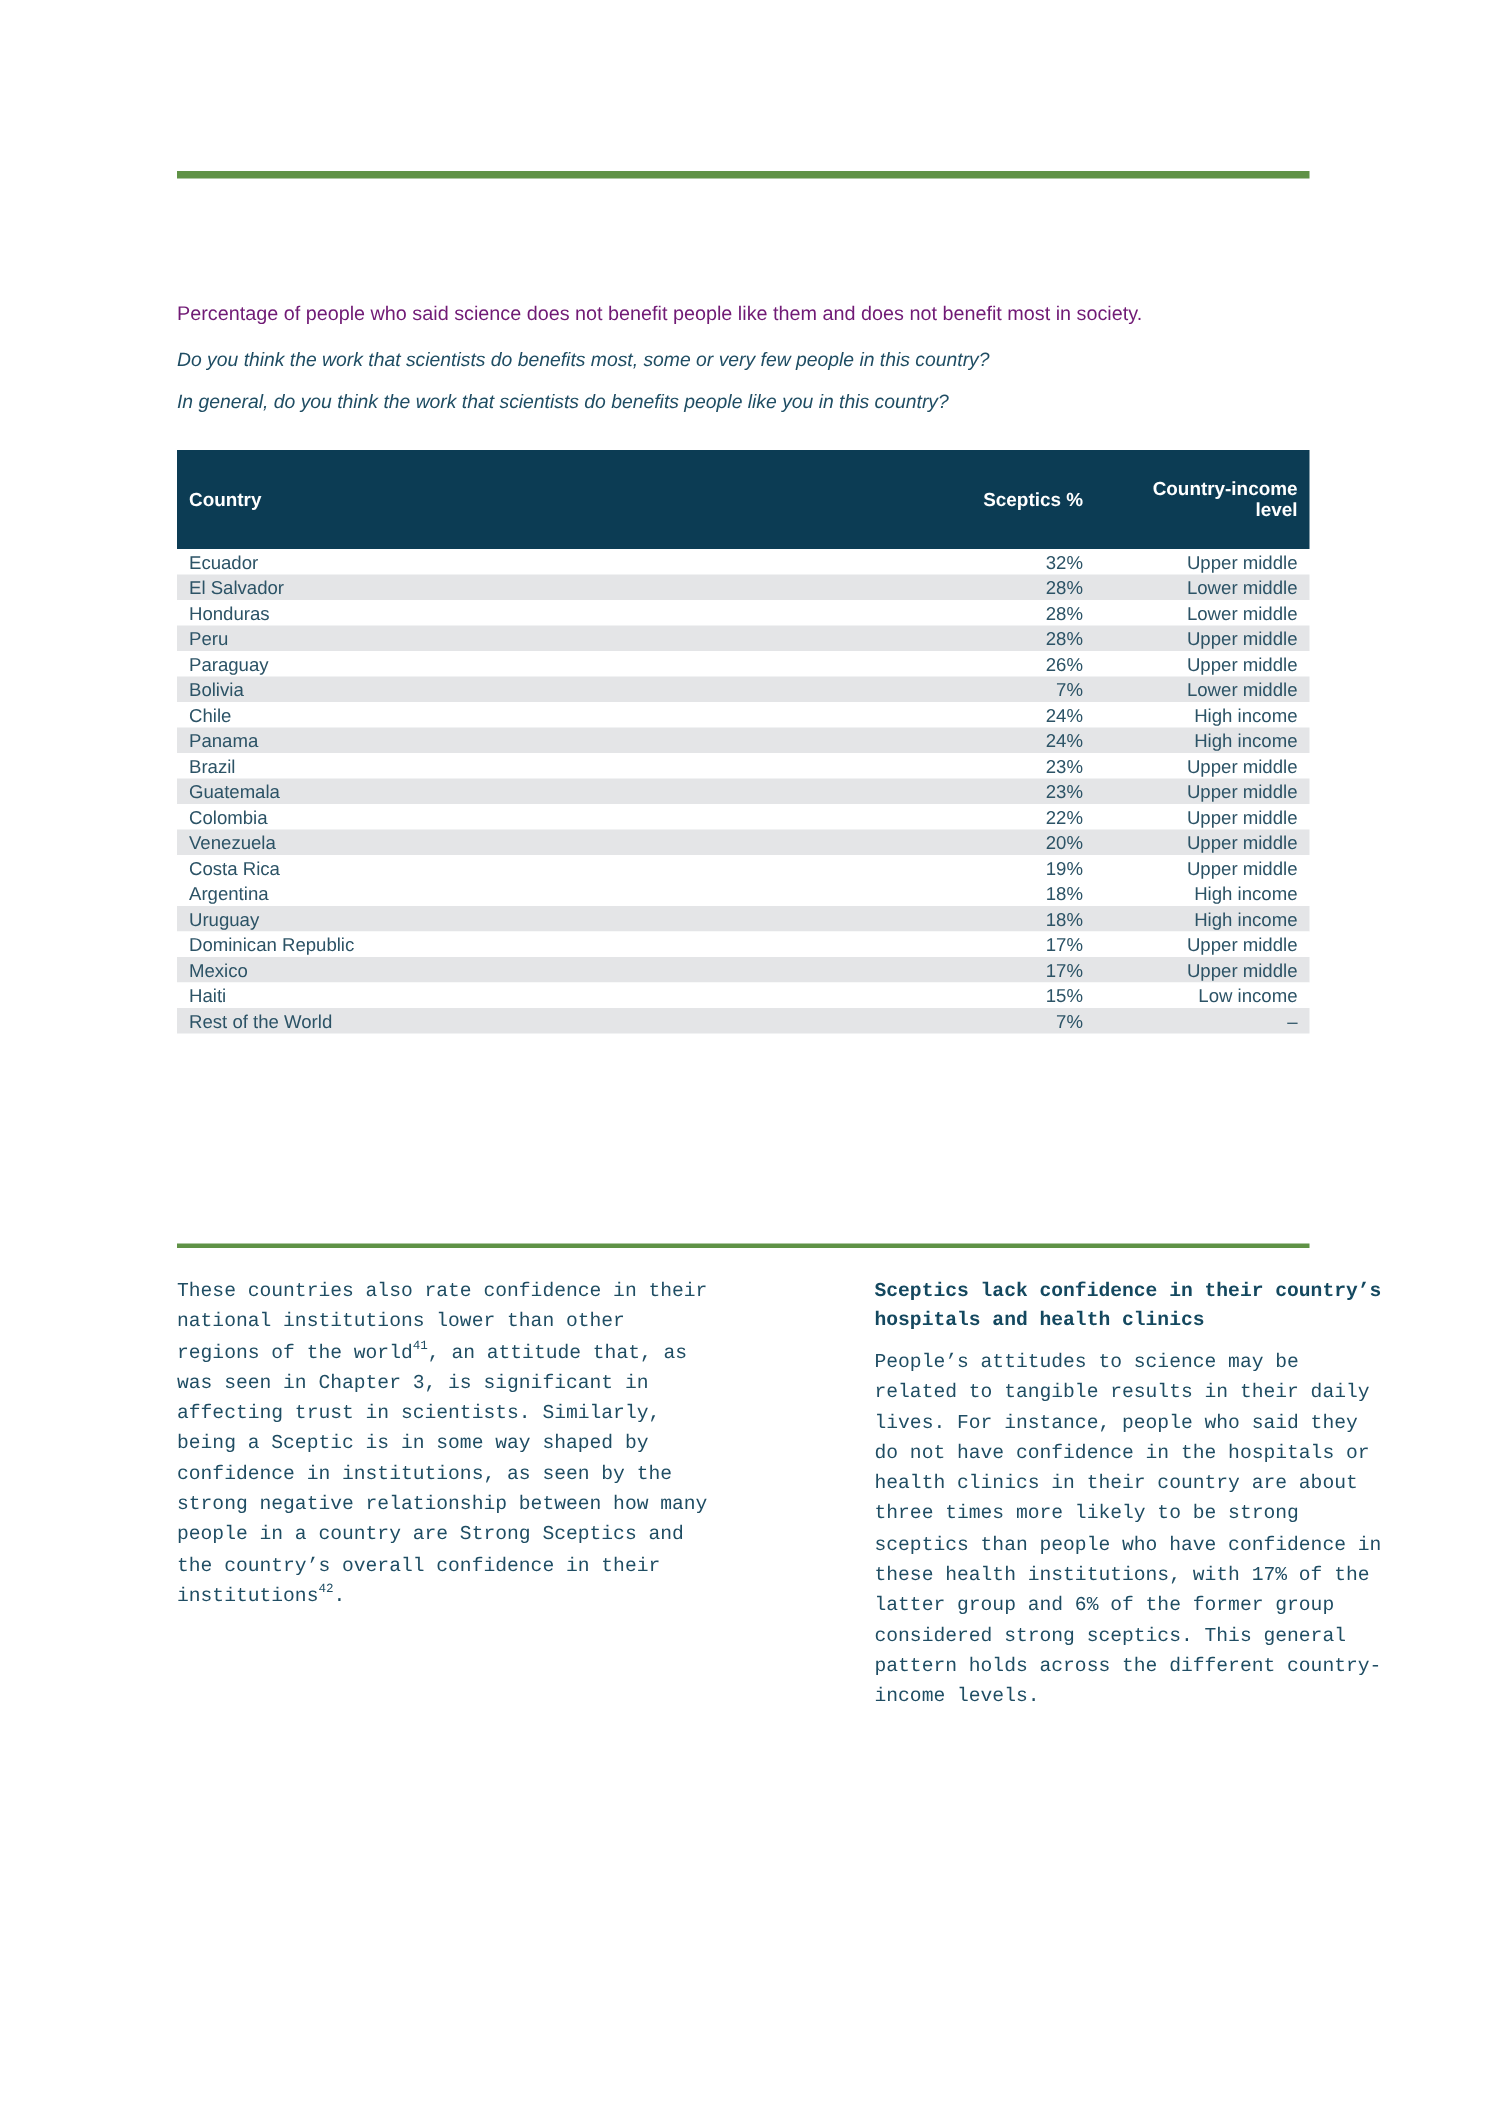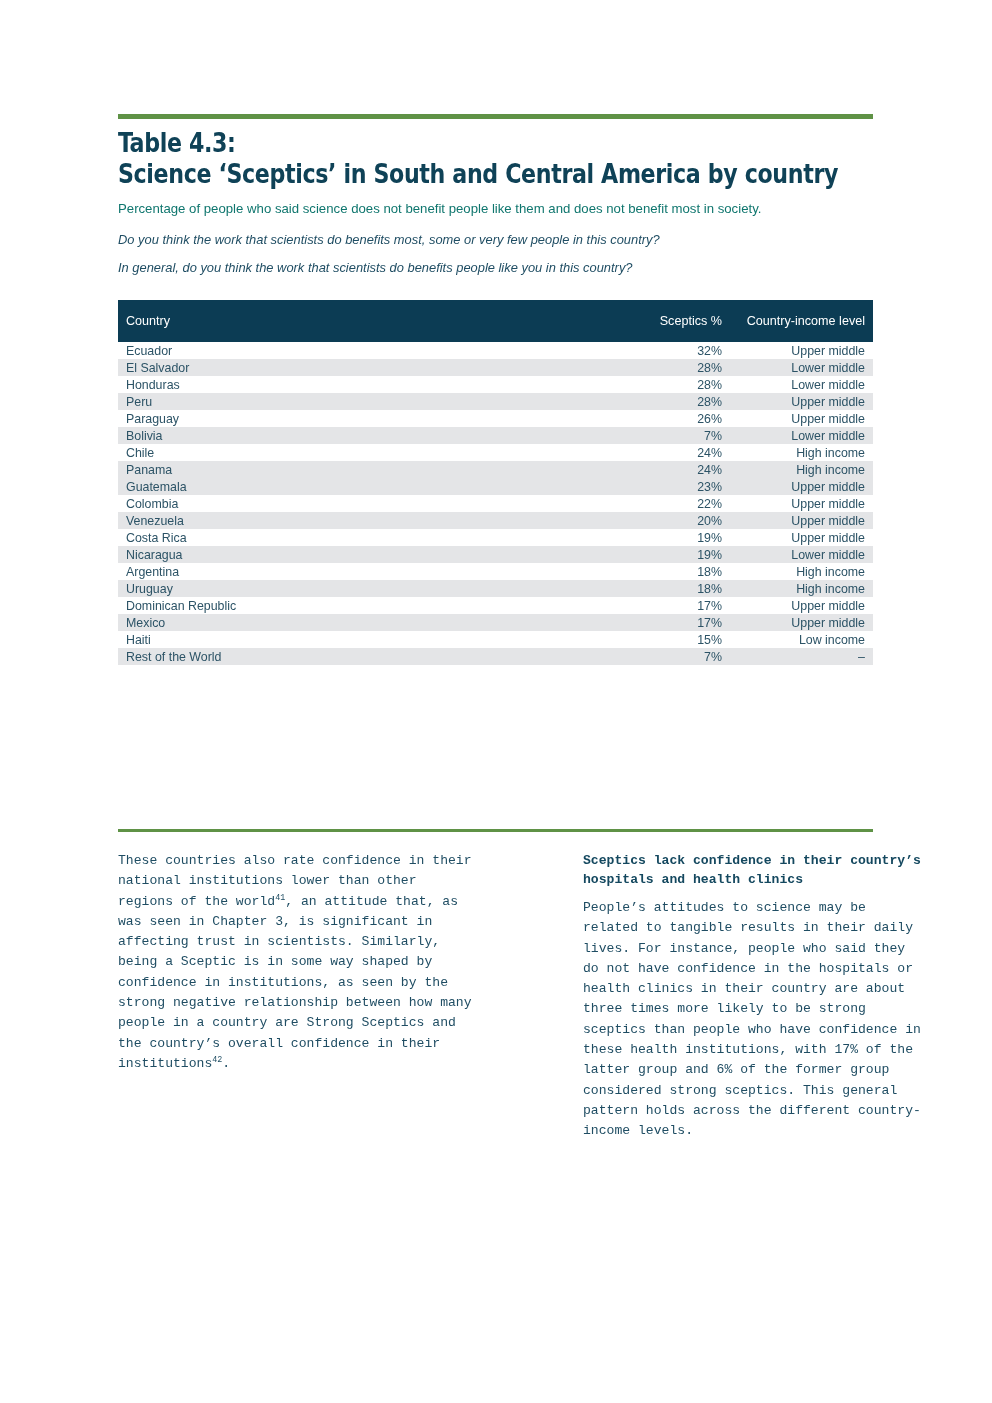--- a/index.html
+++ b/index.html
@@ -55,21 +55,21 @@
   }
   .heading h1 .l2 { display: block; }
 
   .subtitle {
     position: absolute;
     left: 118px;
     top: 200px;
     width: 760px;
     font-size: 13.2px;
     line-height: 18px;
-    color: #0f766e;
+    color: #701a75;
   }
   .question {
     position: absolute;
     left: 118px;
     width: 760px;
     font-size: 12.9px;
     line-height: 18px;
     font-style: italic;
     color: #1f4d63;
   }
@@ -88,24 +88,24 @@
     border-collapse: collapse;
     table-layout: fixed;
   }
   table.data col.c1 { width: 480px; }
   table.data col.c2 { width: 132px; }
   table.data col.c3 { width: 143px; }
 
   table.data thead th {
     background: #0c3c54;
     color: #ffffff;
-    font-weight: normal;
+    font-weight: bold;
     font-size: 12.6px;
     height: 30px;
-    padding: 6px 8px;
+    padding: 18px 8px;
     vertical-align: middle;
   }
   table.data thead th.left  { text-align: left; }
   table.data thead th.right { text-align: right; }
 
   table.data tbody td {
     font-size: 12.4px;
     height: 17px;
     padding: 0 8px;
     color: #2c5366;
@@ -169,26 +169,20 @@
     color: #8aa3b0;
   }
 </style>
 </head>
 <body>
 
 <div class="page">
 
   <div class="rule-top"></div>
 
-  <div class="heading">
-    <h1>
-      <span class="l1">Table 4.3:</span>
-      <span class="l2">Science ‘Sceptics’ in South and Central America by country</span>
-    </h1>
-  </div>
 
   <div class="subtitle">Percentage of people who said science does not benefit people like them and does not benefit most in society.</div>
 
   <div class="question q1">Do you think the work that scientists do benefits most, some or very few people in this country?</div>
   <div class="question q2">In general, do you think the work that scientists do benefits people like you in this country?</div>
 
   <div class="table-wrap">
     <table class="data">
       <colgroup>
         <col class="c1">
@@ -236,44 +230,44 @@
           <tr class="plain">
             <td class="left">Chile</td>
             <td class="right">24%</td>
             <td class="right">High income</td>
           </tr>
           <tr class="alt">
             <td class="left">Panama</td>
             <td class="right">24%</td>
             <td class="right">High income</td>
           </tr>
+          <tr class="plain">
+            <td class="left">Brazil</td>
+            <td class="right">23%</td>
+            <td class="right">Upper middle</td>
+          </tr>
           <tr class="alt">
             <td class="left">Guatemala</td>
             <td class="right">23%</td>
             <td class="right">Upper middle</td>
           </tr>
           <tr class="plain">
             <td class="left">Colombia</td>
             <td class="right">22%</td>
             <td class="right">Upper middle</td>
           </tr>
           <tr class="alt">
             <td class="left">Venezuela</td>
             <td class="right">20%</td>
             <td class="right">Upper middle</td>
           </tr>
           <tr class="plain">
             <td class="left">Costa Rica</td>
             <td class="right">19%</td>
             <td class="right">Upper middle</td>
-          </tr>
-          <tr class="alt">
-            <td class="left">Nicaragua</td>
-            <td class="right">19%</td>
-            <td class="right">Lower middle</td>
           </tr>
           <tr class="plain">
             <td class="left">Argentina</td>
             <td class="right">18%</td>
             <td class="right">High income</td>
           </tr>
           <tr class="alt">
             <td class="left">Uruguay</td>
             <td class="right">18%</td>
             <td class="right">High income</td>

